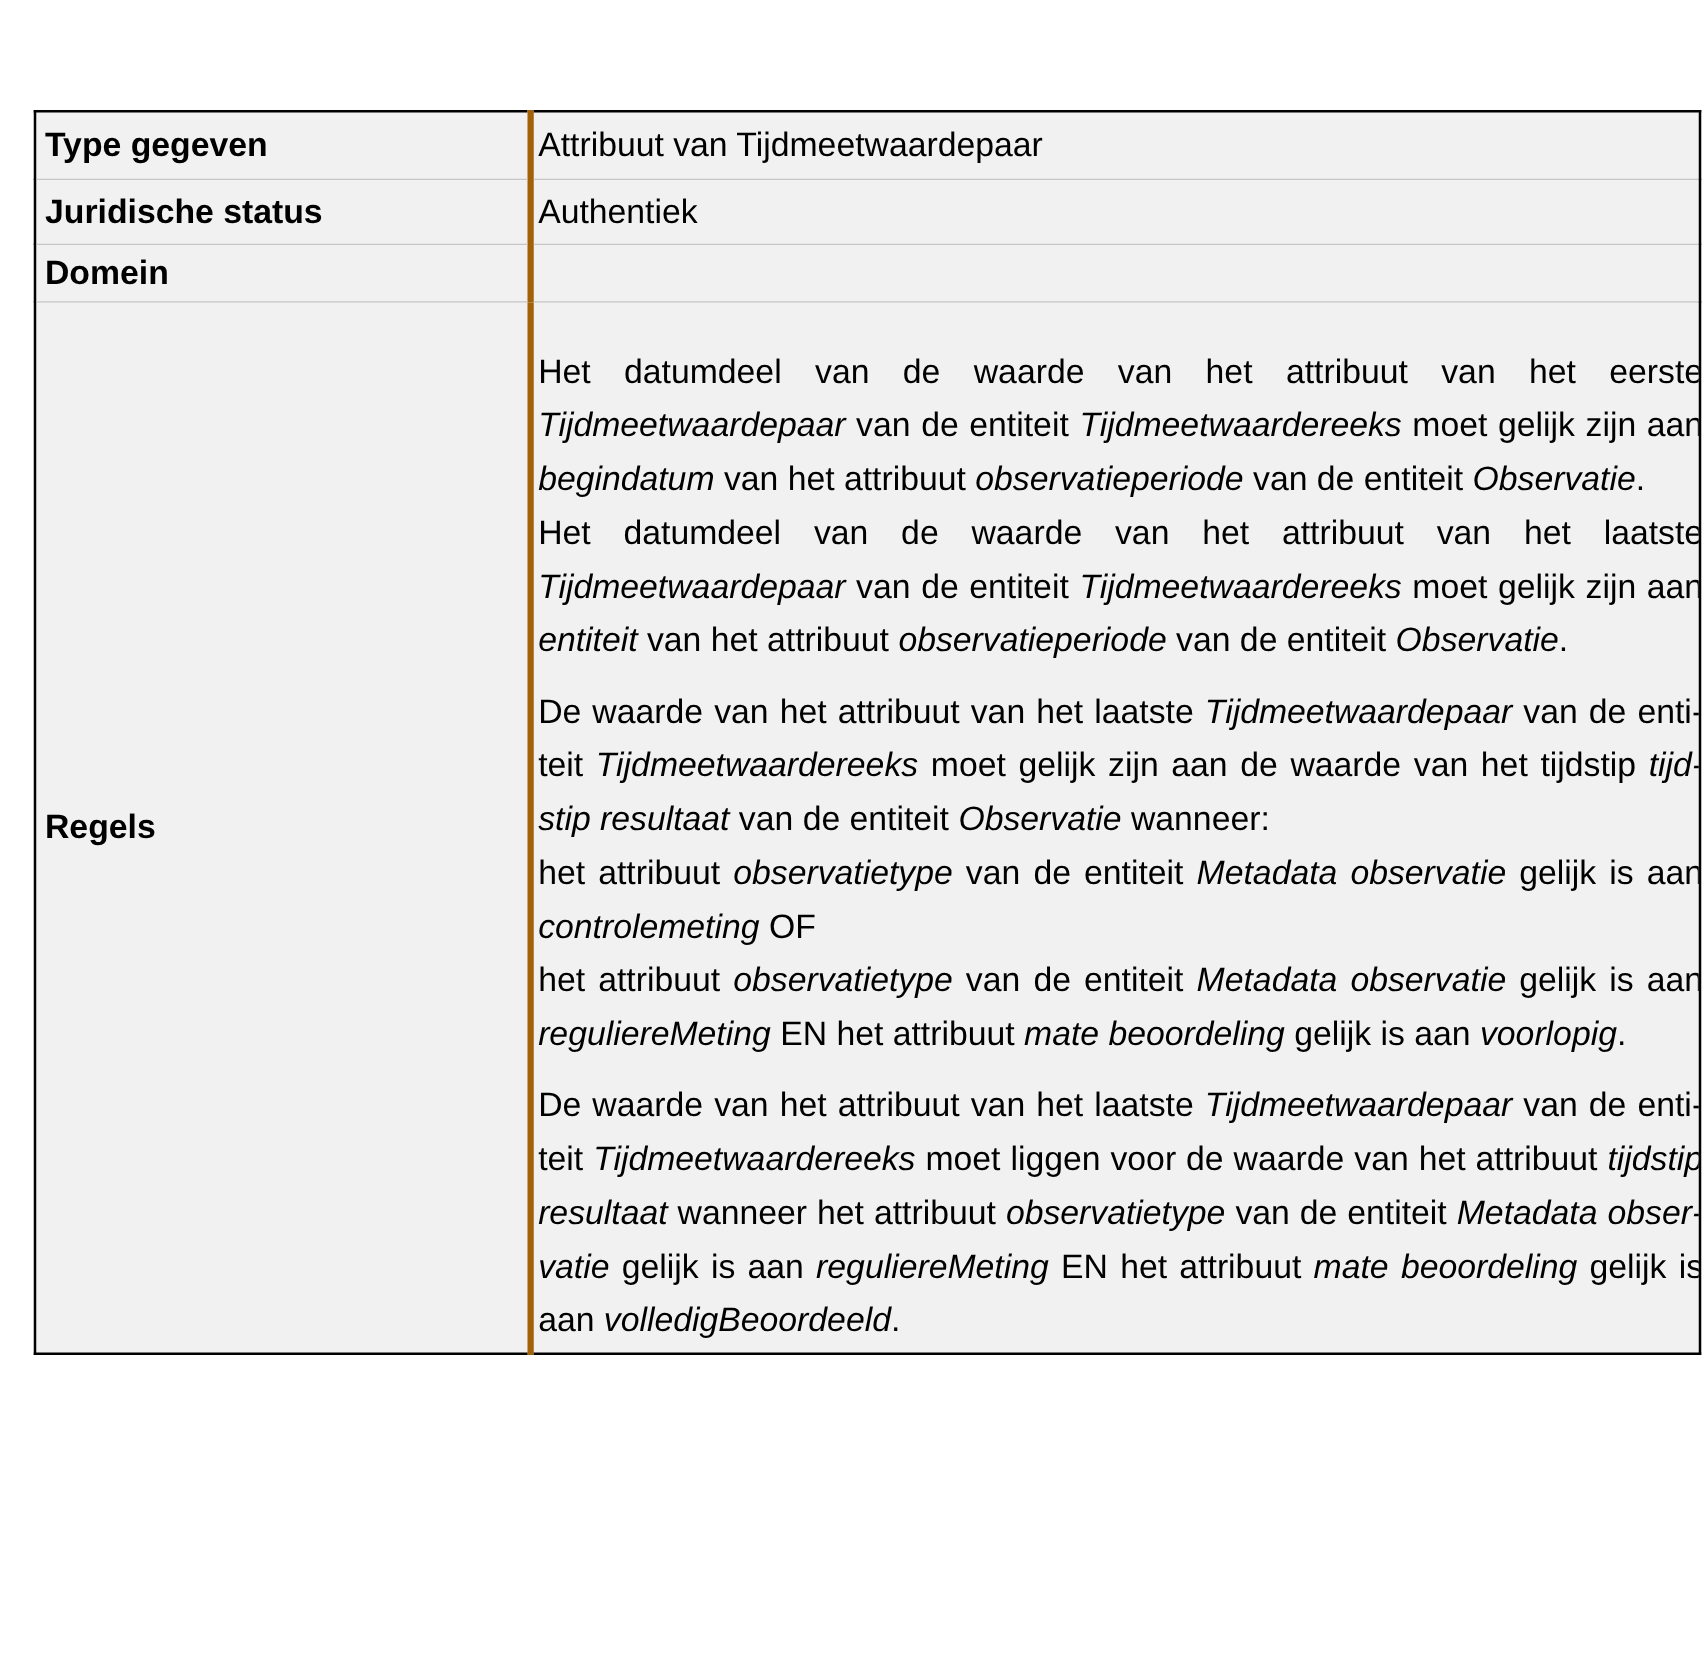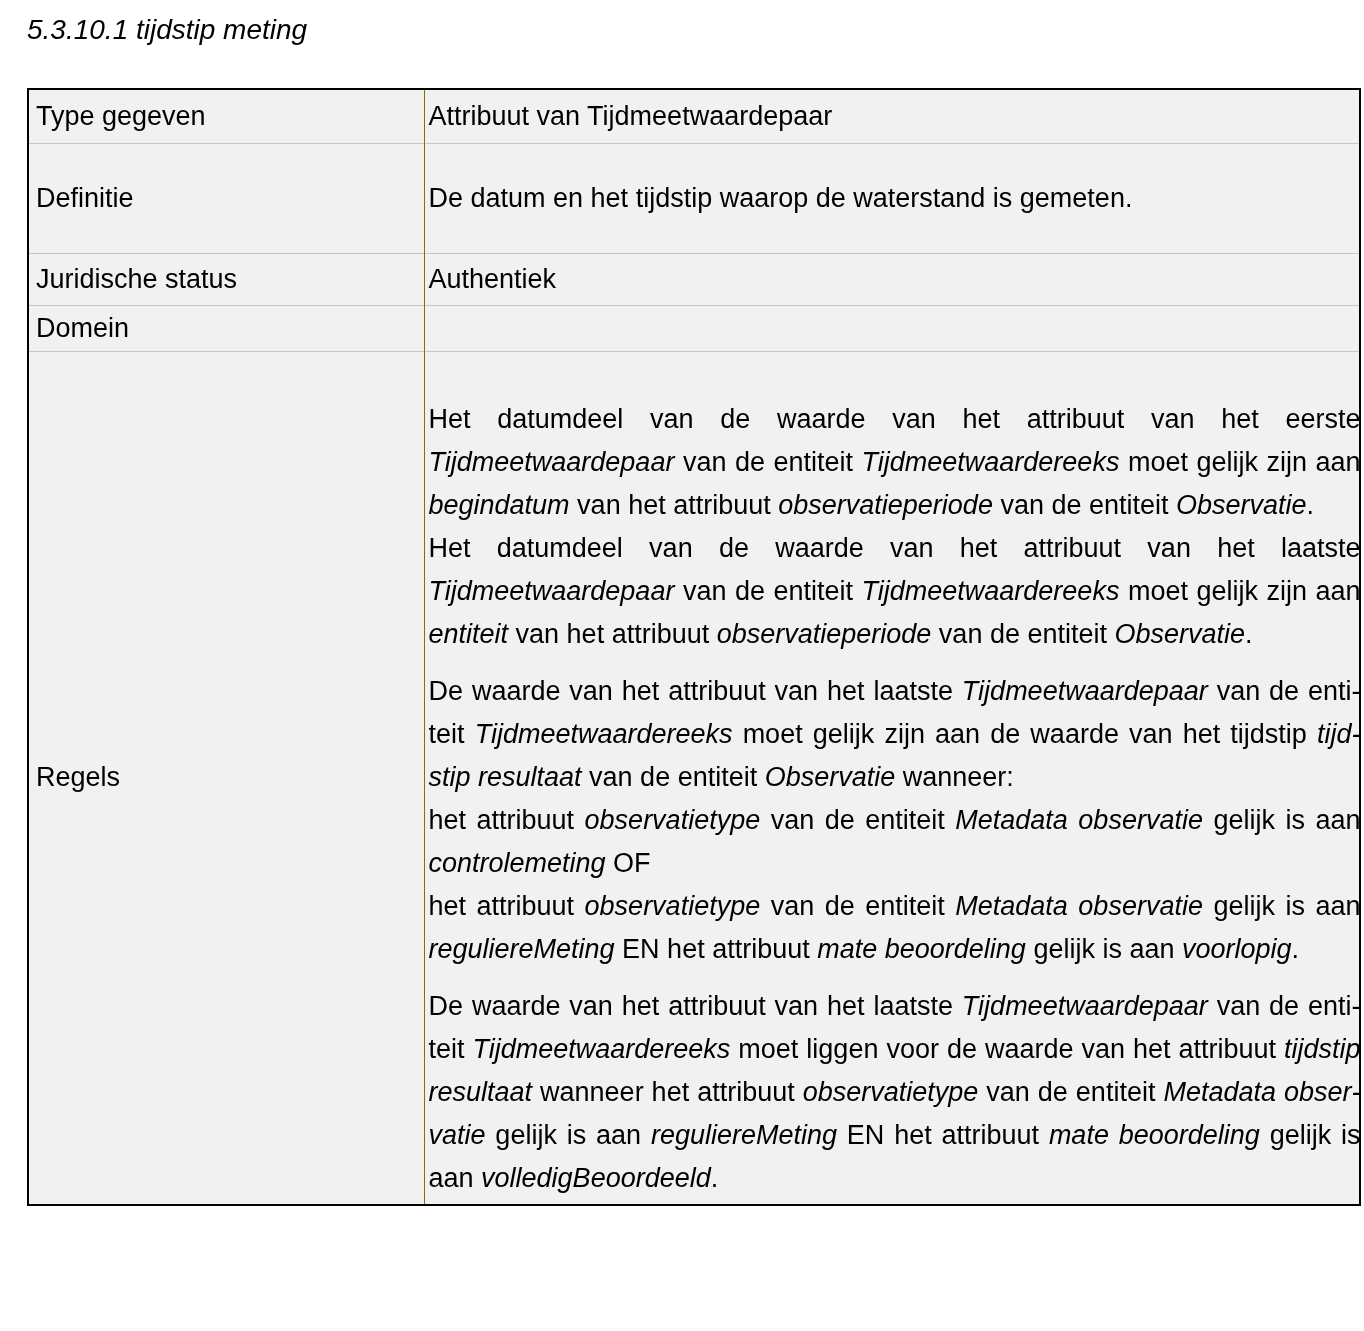--- a/index.html
+++ b/index.html
@@ -39,67 +39,62 @@
   col.c2 { width: 936px; }
   td {
     border-top: 1px solid #c6c6c6;
     vertical-align: middle;
     font-size: 27px;
     padding: 0;
     overflow: hidden;
   }
   tr.r1 td { border-top: none; }
   td.label {
-    border-right: 1px solid #a16207;
-    font-weight: normal;
+    border-right: 5px solid #a16207;
+    font-weight: bold;
     padding-left: 7px;
   }
   tr.row-naam td.label { padding-left: 22px; }
   td.value { padding-left: 4px; }
   tr.r1 { height: 54px; }
   tr.r2 { height: 110px; }
   tr.r3 { height: 52px; }
   tr.r4 { height: 55px; }
   tr.r5 { height: 46px; }
   tr.r6 { height: 64px; }
   tr.r7 { height: 840px; }
   td.regels-cell {
     vertical-align: top;
-    padding: 46px 0 4px 4px;
+    padding: 34px 0 4px 4px;
   }
   .regels-block + .regels-block { margin-top: 14px; }
   p.rp {
     margin: 0;
     width: 932px;
     text-align: justify;
     line-height: 43px;
     font-size: 27px;
     hyphens: manual;
   }
   p.rp i { font-style: italic; }
 </style>
 </head>
 <body>
 
 <div class="page">
-  <div class="heading">5.3.10.1 tijdstip meting</div>
 
   <table class="attr-table">
     <colgroup>
         <col class="c1">
         <col class="c2">
       </colgroup>
     <tbody>
       <tr class="r1">
         <td class="label">Type gegeven</td>
         <td class="value">Attribuut van Tijdmeetwaardepaar</td>
-      </tr>
-      <tr class="r2">
-        <td class="label">Definitie</td>
-        <td class="value">De datum en het tijdstip waarop de waterstand is gemeten.</td>
       </tr>
       <tr class="r3">
         <td class="label">Juridische status</td>
         <td class="value">Authentiek</td>
       </tr>
       <tr class="r5">
         <td class="label">Domein</td>
         <td class="value"></td>
       </tr>
       <tr class="r7">

